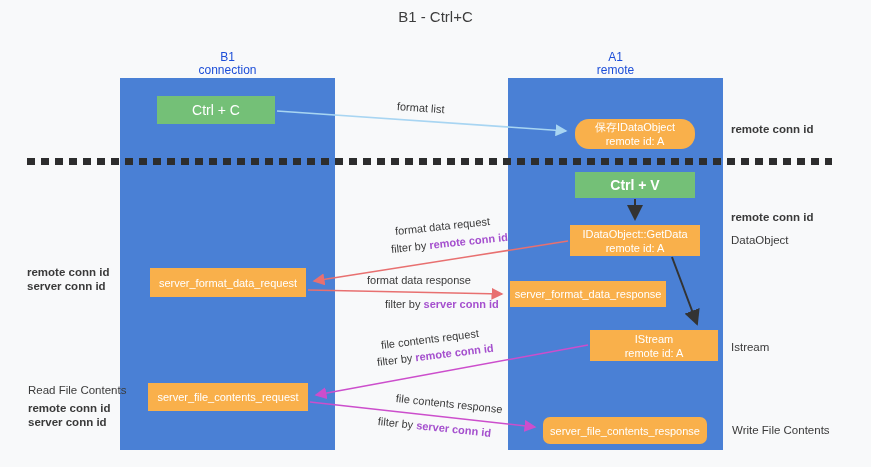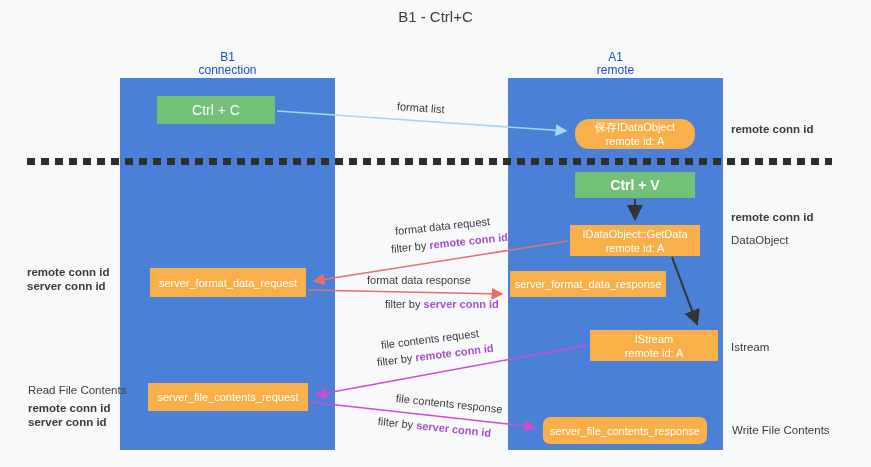--- a/index.html
+++ b/index.html
@@ -107,21 +107,21 @@
 
   <div class="abs box orange" style="left:570px;top:225px;width:130px;height:31px;">
     <span>IDataObject::GetData</span>
     <span>remote id: A</span>
   </div>
 
   <div class="abs box orange" style="left:150px;top:268px;width:156px;height:29px;">
     <span>server_format_data_request</span>
   </div>
 
-  <div class="abs box orange" style="left:510px;top:271px;width:156px;height:26px;">
+  <div class="abs box orange" style="left:510px;top:281px;width:156px;height:26px;">
     <span>server_format_data_response</span>
   </div>
 
   <div class="abs box orange" style="left:590px;top:330px;width:128px;height:31px;">
     <span>IStream</span>
     <span>remote id: A</span>
   </div>
 
   <div class="abs box orange" style="left:148px;top:383px;width:160px;height:28px;">
     <span>server_file_contents_request</span>

